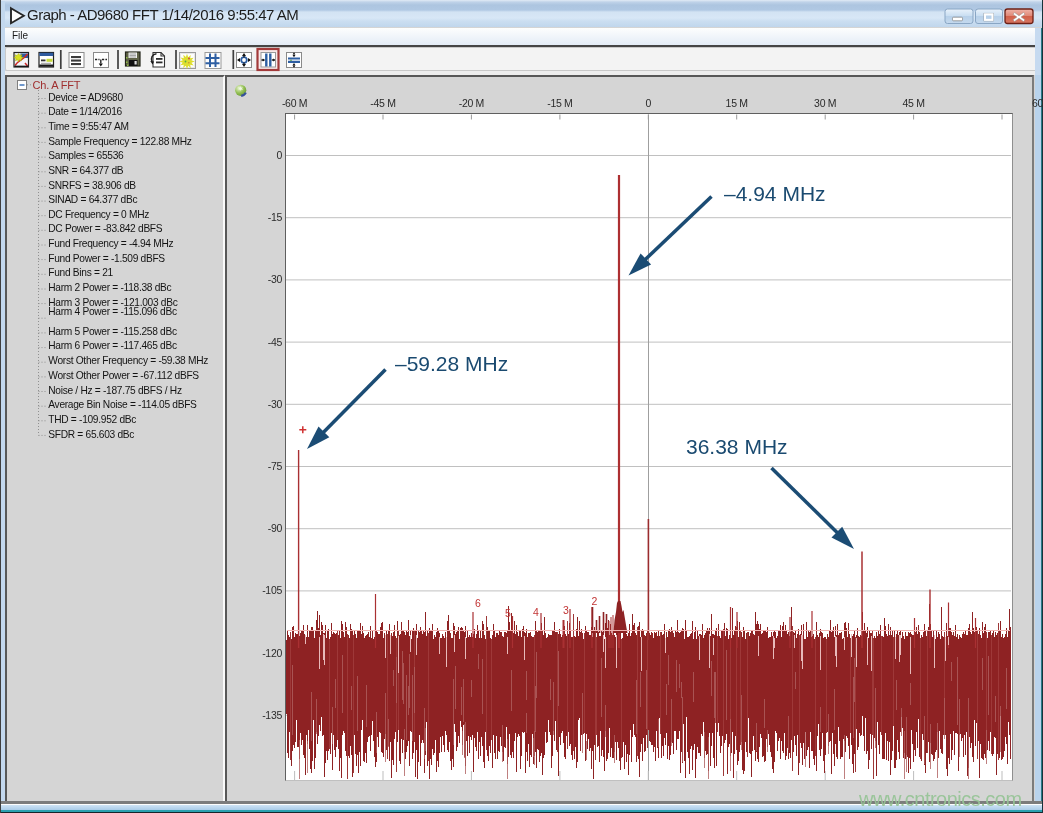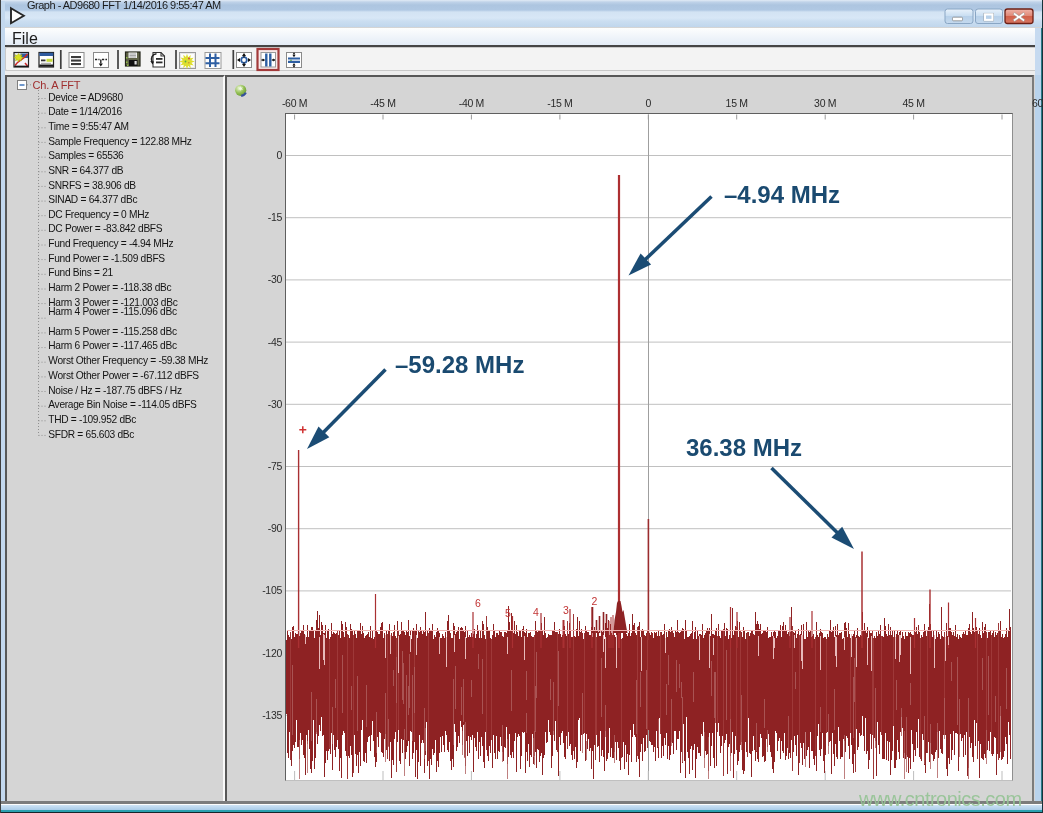--- a/index.html
+++ b/index.html
@@ -1,19 +1,19 @@
 <!DOCTYPE html>
 <html><head><meta charset="utf-8"><style>
 *{margin:0;padding:0;box-sizing:border-box}
 html,body{width:1043px;height:813px;overflow:hidden;font-family:"Liberation Sans",sans-serif;background:#d4d4d4}
 .abs{position:absolute}
 #titlebar{left:0;top:1;width:1043px;height:27px;background:linear-gradient(#e2ebf6 0px,#c0d3e9 2px,#adc5e0 5px,#b0c8e3 10px,#d3e3f3 12px,#d8e7f6 18px,#cbdef1 21px,#c0d6ec 27px)}
-#ttext{left:27px;top:0;font-size:11px;color:#1c1c1c;letter-spacing:-0.5px;line-height:1}
+#ttext{left:27px;top:7px;font-size:15px;color:#1c1c1c;letter-spacing:-0.5px;line-height:1}
 #menubar{left:5px;top:28px;width:1033px;height:17px;background:linear-gradient(#fdfefe,#e4ecf6)}
-#mfile{left:12px;top:30px;font-size:16px;color:#1c1c1c}
+#mfile{left:12px;top:30px;font-size:10px;color:#1c1c1c}
 #mline{left:5px;top:45px;width:1033px;height:2px;background:#454545}
 #toolbar{left:5px;top:47px;width:1033px;height:24px;background:#f3f3f3;border:1px solid #c9c9c9;border-radius:2px}
 #gapline{left:5px;top:71px;width:1033px;height:4px;background:#eee}
 #treepanel{left:5px;top:75px;width:219.5px;height:726px;background:#d5d5d5;border-top:2px solid #585858;border-left:2px solid #585858;border-right:2px solid #fafafa}
 #plotpanel{left:224.5px;top:75px;width:809.5px;height:726px;background:#d5d5d5;border-top:2px solid #585858;border-left:2px solid #585858;border-right:2px solid #7c7c7c}
 #plotwhite{left:284.5px;top:113px;width:728px;height:667.5px;background:#fff;border-top:1.5px solid #5f5f5f;border-left:1.5px solid #5f5f5f;border-right:1px solid #8f8f8f;border-bottom:1px solid #c0c0c0}
 #bl1{left:0;top:801px;width:1043px;height:2.5px;background:#7c7c7c}
 #bl2{left:0;top:803.5px;width:1043px;height:1.5px;background:#fdfdfd}
 #bl3{left:0;top:805px;width:1043px;height:5px;background:linear-gradient(#cfe3f4,#a9cbe8)}
 #bl4{left:0;top:810px;width:1043px;height:2px;background:#2ba0af}
@@ -22,21 +22,21 @@
 #lb2{left:1px;top:1px;width:3.5px;height:800px;background:#c3d8ee}
 #rb1{left:1035px;top:75px;width:6px;height:726px;background:#b9d3ec}
 #rb2{left:1040.5px;top:28px;width:1.2px;height:773px;background:#2a7b88}
 #rb3{left:1041.7px;top:0;width:1.3px;height:813px;background:#18333b}
 #rb4{left:1035px;top:28px;width:6px;height:47px;background:#c6daf0}
 #topline{left:0;top:0;width:1043px;height:1px;background:#30383f}
 .ti{position:absolute;left:48.3px;font-size:10.2px;color:#141414;white-space:pre;letter-spacing:-0.3px}
 #chafft{position:absolute;left:32.5px;top:78.5px;font-size:11px;color:#a03030;letter-spacing:-0.2px}
 .xl{position:absolute;top:96.5px;width:60px;text-align:center;font-size:10.5px;color:#2b2b2b;letter-spacing:-0.3px}
 .yl{position:absolute;left:222px;width:60px;text-align:right;font-size:10.5px;color:#2b2b2b;letter-spacing:-0.3px}
-.ann{position:absolute;font-size:24px;font-weight:bold;color:#1a4a70;letter-spacing:0;white-space:pre;line-height:1}
+.ann{position:absolute;font-size:21px;font-weight:normal;color:#1a4a70;letter-spacing:0;white-space:pre;line-height:1}
 #wm{position:absolute;left:859px;top:788.5px;font-size:20px;color:#96c496;opacity:0.92;letter-spacing:-0.5px;line-height:1}
 svg{position:absolute;left:0;top:0}
 </style></head>
 <body>
 <div class="abs" id="topline"></div>
 <div class="abs" id="titlebar"></div>
 <div class="abs" id="ttext">Graph - AD9680 FFT 1/14/2016 9:55:47 AM</div>
 <div class="abs" id="menubar"></div>
 <div class="abs" id="mfile">File</div>
 <div class="abs" id="mline"></div>
@@ -76,21 +76,21 @@
 <div class="ti" style="top:326.0px">Harm 5 Power = -115.258 dBc</div>
 <div class="ti" style="top:340px">Harm 6 Power = -117.465 dBc</div>
 <div class="ti" style="top:355.3px">Worst Other Frequency = -59.38 MHz</div>
 <div class="ti" style="top:370.0px">Worst Other Power = -67.112 dBFS</div>
 <div class="ti" style="top:384.6px">Noise / Hz = -187.75 dBFS / Hz</div>
 <div class="ti" style="top:399.3px">Average Bin Noise = -114.05 dBFS</div>
 <div class="ti" style="top:413.9px">THD = -109.952 dBc</div>
 <div class="ti" style="top:428.6px">SFDR = 65.603 dBc</div>
 <div class="xl" style="left:264.6px">-60 M</div>
 <div class="xl" style="left:353.0px">-45 M</div>
-<div class="xl" style="left:441.4px">-40 M</div>
+<div class="xl" style="left:441.4px">-20 M</div>
 <div class="xl" style="left:529.9px">-15 M</div>
 <div class="xl" style="left:618.3px">0</div>
 <div class="xl" style="left:706.7px">15 M</div>
 <div class="xl" style="left:795.2px">30 M</div>
 <div class="xl" style="left:883.6px">45 M</div>
 <div class="xl" style="left:1013px">60 M</div>
 <div class="yl" style="top:149.0px">0</div>
 <div class="yl" style="top:211.2px">-15</div>
 <div class="yl" style="top:273.4px">-30</div>
 <div class="yl" style="top:335.6px">-45</div>

